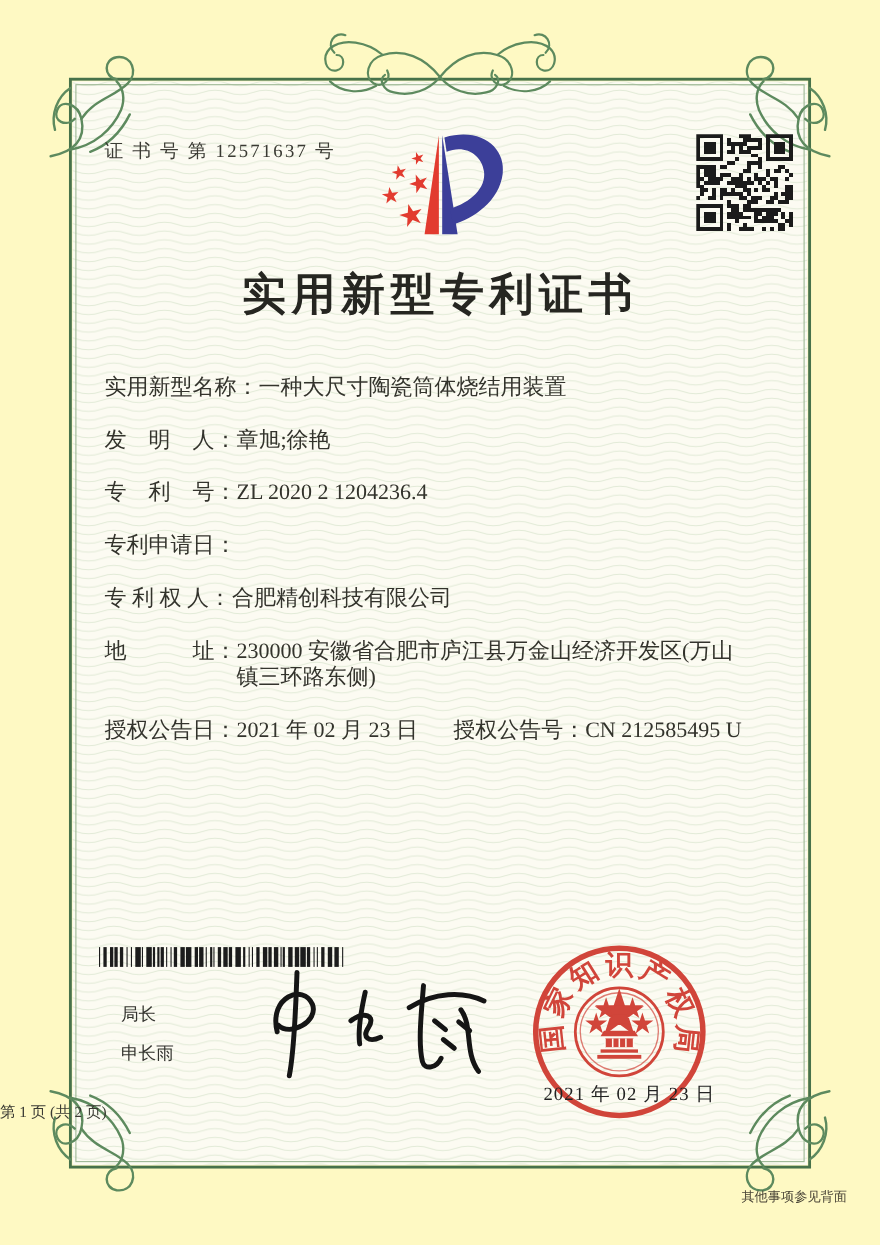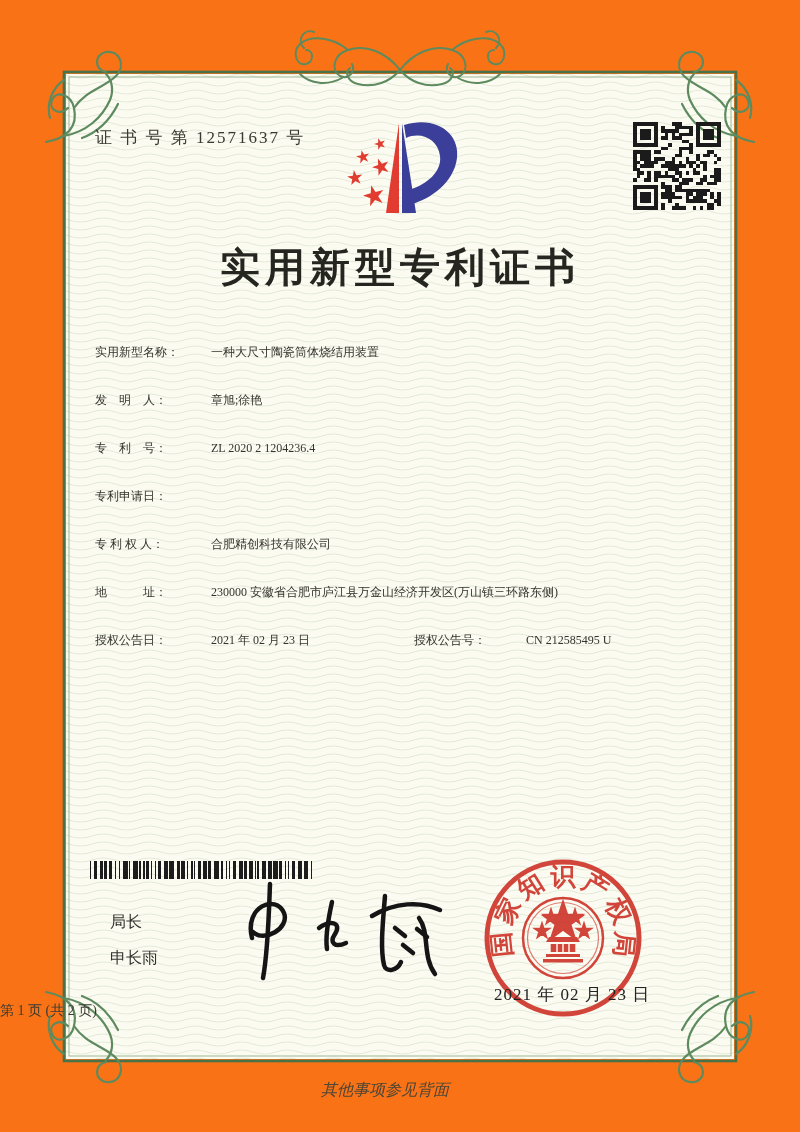--- a/index.html
+++ b/index.html
@@ -1,49 +1,49 @@
 <!DOCTYPE html>
 <html><head>
 <meta charset="utf-8">
 <style>
   html,body{margin:0;padding:0;background:#e9e7de;}
   .page{
     position:relative; width:800px; height:1132px; margin:0 auto;
-    background:#f97316; overflow:hidden;
+    background:#fef9c3; overflow:hidden;
     font-family:"Liberation Serif", serif; color:#2b2b26;
   }
   .abs{position:absolute;}
   .deco{position:absolute; left:0; top:0; width:800px; height:1132px; pointer-events:none;}
   .cert-no{left:95px; top:126px; font-size:17px; letter-spacing:2px; color:#3a3a33;}
   .logo{left:330px; top:113px; width:150px; height:112px;}
   .qr{left:633px; top:122px; width:88px; height:88px;}
   .title{
     left:0; right:0; top:240px; margin:0; text-align:center;
     font-size:40px; font-weight:700; letter-spacing:5px; color:#262621;
   }
-  .fields{left:95px; top:340px; width:620px; font-size:12px; color:#33332c;}
+  .fields{left:95px; top:340px; width:620px; font-size:20px; color:#33332c;}
   .frow{display:flex; align-items:flex-start; margin-bottom:24px; line-height:24px;}
   .frow .lab{flex:0 0 116px; white-space:nowrap;}
   .frow .val{width:460px;}
   .frow.double .val{width:210px;}
   .frow.double .lab2{flex:0 0 112px; margin-left:14px; white-space:nowrap;}
   .body-text{
     left:92px; top:666px; width:618px; font-size:16.5px; line-height:23.5px;
     color:#45402f; text-align:justify;
   }
   .body-text p{margin:0 0 1px 0; text-indent:2em;}
   .barcode{left:90px; top:861px; width:224px; height:18px; display:flex; align-items:stretch;}
   .barcode b{display:block; background:#1c1c1c; height:100%;}
   .officer{left:110px; top:912px; font-family:"Liberation Sans", sans-serif; font-size:16px; color:#33332e;}
   .officer .o-title{margin-bottom:15px;}
   .signature{left:222px; top:876px; width:244px; height:118px;}
   .seal{left:481px; top:856px; width:164px; height:164px;}
   .seal-date{left:494px; top:983px; font-size:17px; letter-spacing:1px; color:#222;}
   .page-info{left:0; right:30px; top:1002px; text-align:left; font-size:14px; color:#3a3a33;}
-  .back-note{left:0; right:30px; top:1080px; text-align:center; font-size:16px; color:#4a4537; font-style:italic;}
+  .back-note{left:0; right:30px; top:1080px; text-align:right; font-size:12px; color:#4a4537; }
 </style>
 </head>
 <body>
 
 <div class="page">
 
   <svg class="deco" viewBox="0 0 800 1132" xmlns="http://www.w3.org/2000/svg">
     <defs>
       <pattern id="wav" width="46" height="8" patternUnits="userSpaceOnUse">
         <path d="M0 4 Q 11.5 0, 23 4 T 46 4" fill="none" stroke="#cbdcc0" stroke-width="1"></path>

